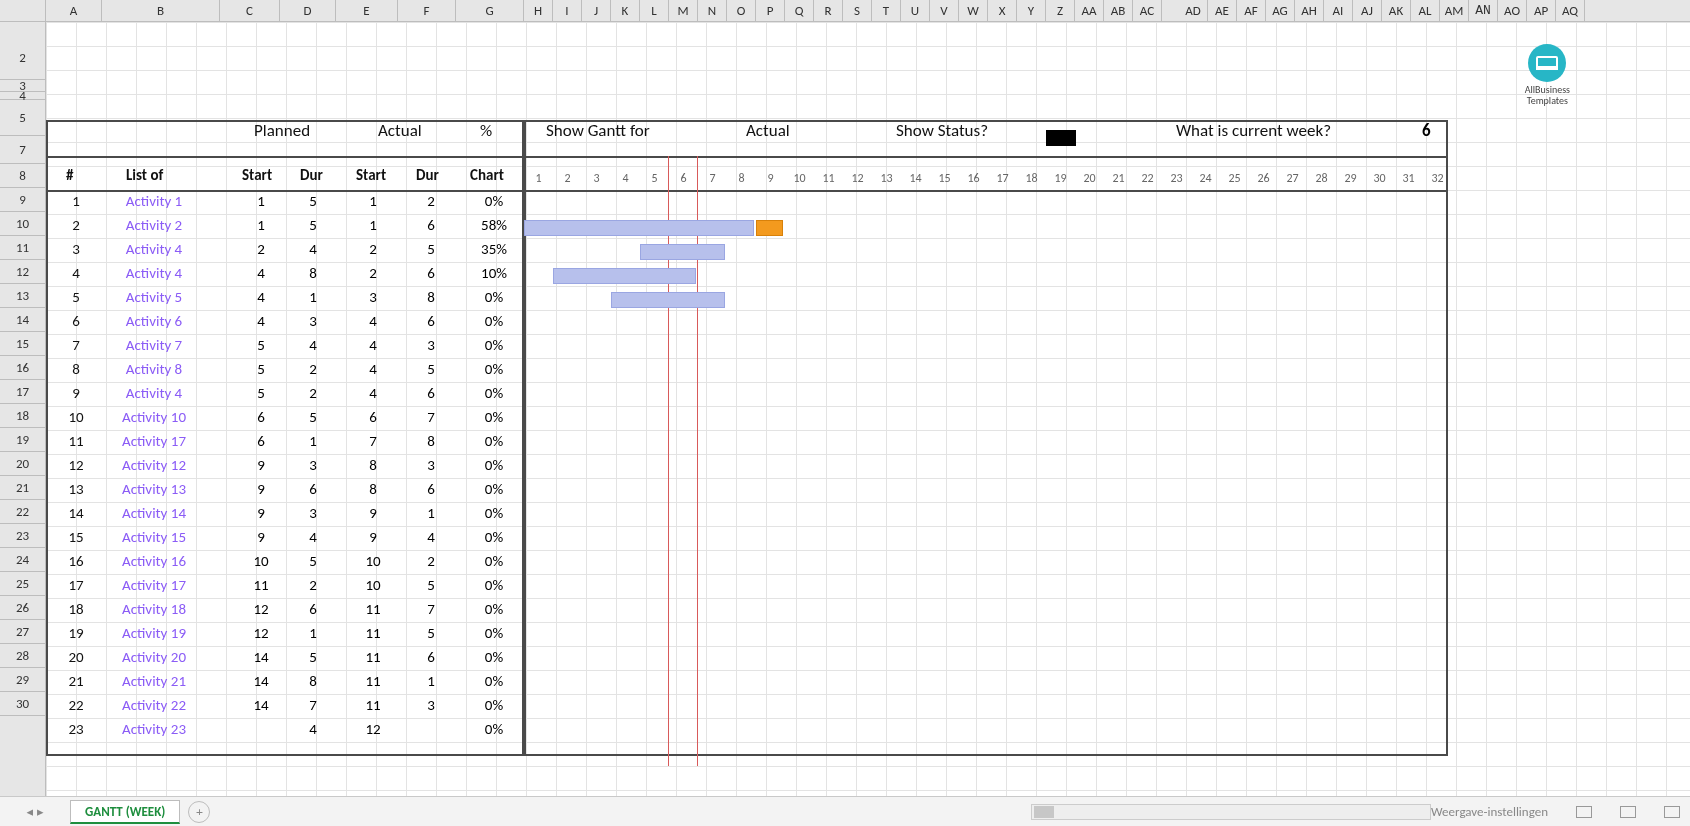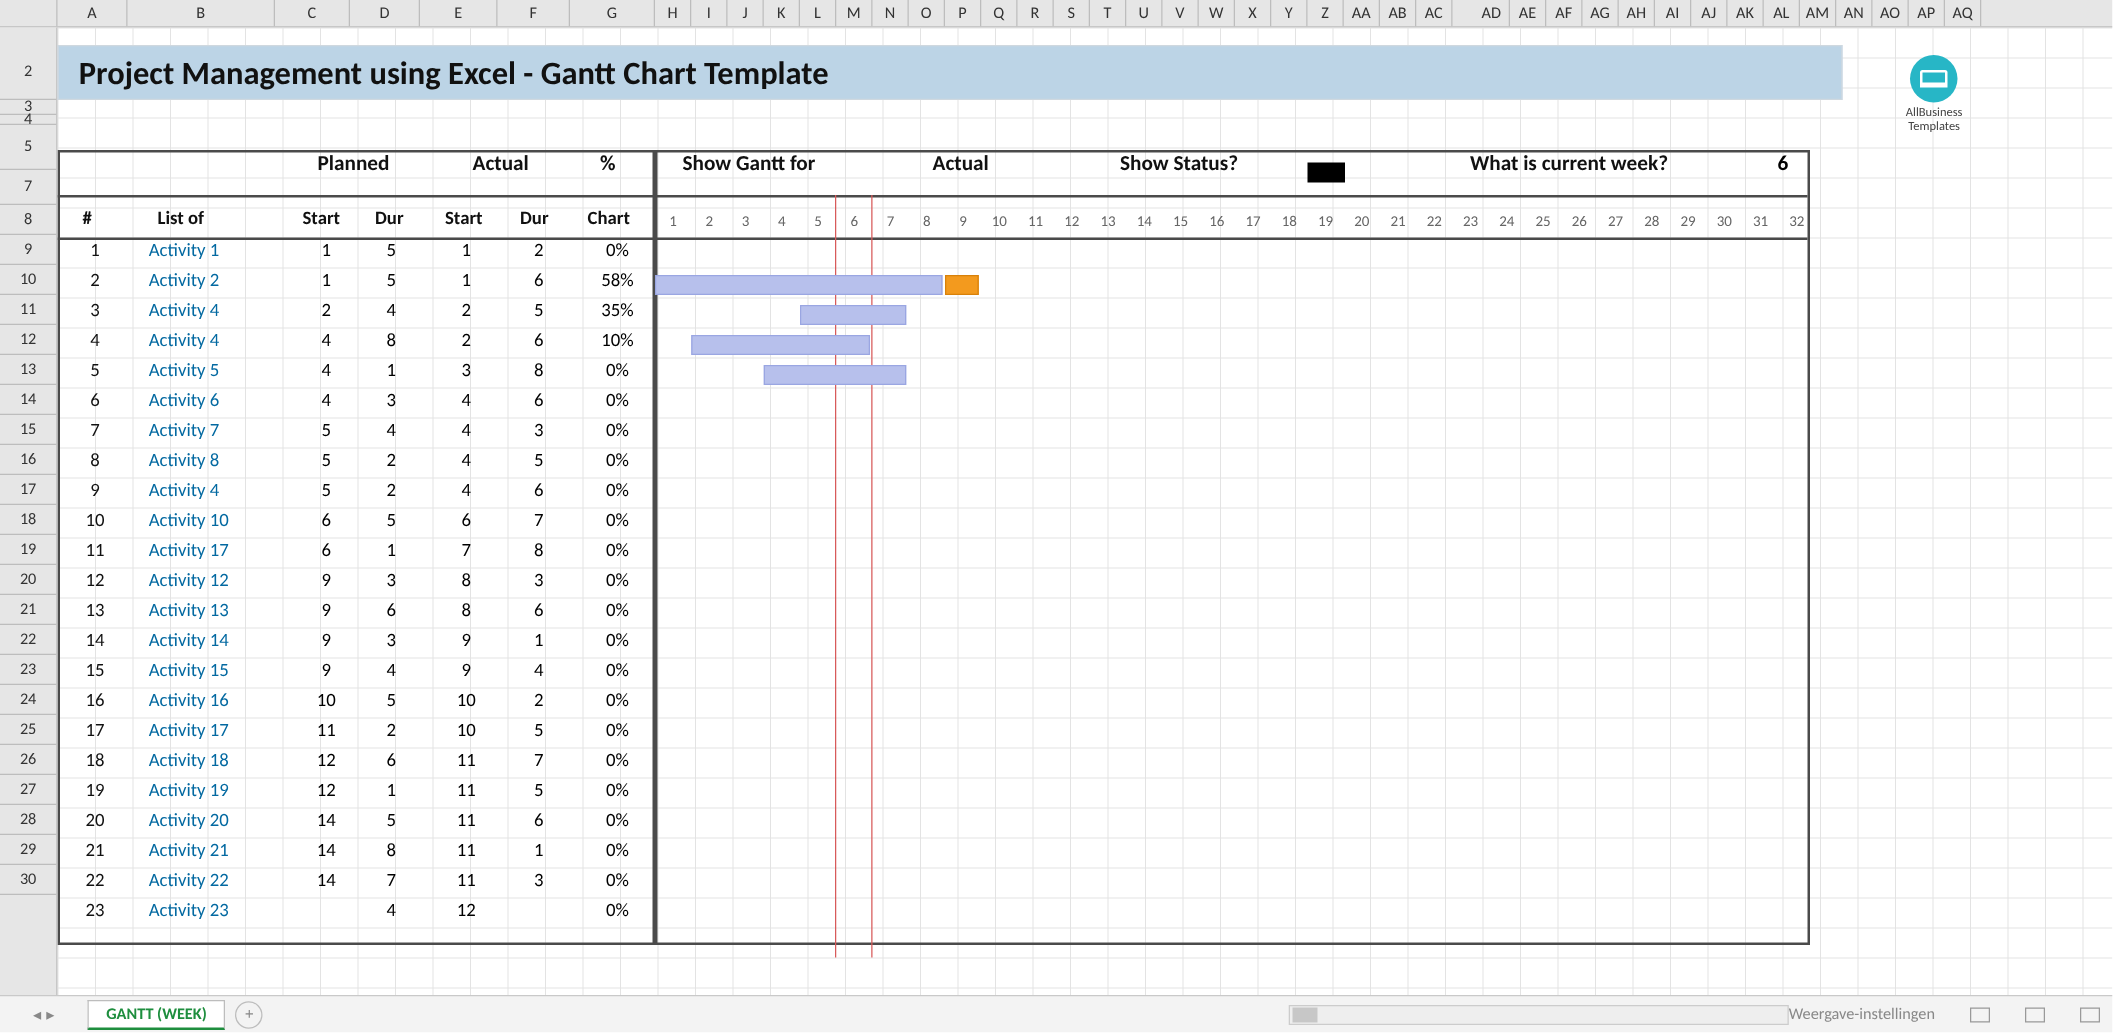--- a/index.html
+++ b/index.html
@@ -28,40 +28,40 @@
   .title-banner { position: absolute; left: 0; top: 14px; width: 1428px; height: 44px; background: #bcd4e6; display: flex; align-items: center; padding-left: 16px; font-size: 26px; font-weight: 700; color: #111; border: 1px solid #cfd8df; }
 
   
   .logo-wrap { position: absolute; right: 120px; top: 22px; display:flex; flex-direction:column; align-items:center; gap:2px; }
   .logo-circle { width: 38px; height: 38px; border-radius: 50%; background:#27b6c6; display:flex; align-items:center; justify-content:center; }
   .logo-circle .lap { width:22px; height:14px; border:2px solid #fff; border-bottom-width:4px; border-radius:2px 2px 0 0; position:relative; }
   .logo-text { font-size:10px; line-height:11px; color:#444; text-align:center; }
 
   
   .hdr5 { position: absolute; left: 0; top: 98px; height: 36px; width: 1400px; }
-  .hdr5 .lbl { position: absolute; font-weight: 700; font-size: 17px; color:#111; }
+  .hdr5 .lbl { position: absolute; font-weight: 400; font-size: 17px; color:#111; }
   .status-swatch { position:absolute; width:30px; height:16px; background:#000; }
   .cw-val { position:absolute; font-weight:700; font-size:17px; }
 
   
   .hdr-sep { position:absolute; left:0; top:134px; width:1400px; height:2px; background:#4a4a4a; }
 
   
   .hdr7 { position:absolute; left:0; top:144px; height:24px; width:1400px; font-weight:700; font-size:15px; color:#111; }
   .hdr7 span { position:absolute; }
   .hdr7-sep { position:absolute; left:0; top:168px; width:1400px; height:2px; background:#4a4a4a; }
 
   
   .wk { position:absolute; top:144px; height:24px; font-size:12px; color:#666; display:flex; align-items:center; justify-content:center; }
 
   
   .rows { position:absolute; left:0; top:170px; width:1400px; }
   .drow { position:relative; height:24px; font-size:15px; }
   .drow .c-num  { position:absolute; left:10px;  width:40px; text-align:center; color:#111; }
-  .drow .c-act  { position:absolute; left:73px;  width:120px; color:#0369a1; }
+  .drow .c-act  { position:absolute; left:48px;  width:120px; color:#8b5cf6;text-align:center; }
   .drow .c-ps   { position:absolute; left:190px; width:50px; text-align:center; }
   .drow .c-pd   { position:absolute; left:242px; width:50px; text-align:center; }
   .drow .c-as   { position:absolute; left:302px; width:50px; text-align:center; }
   .drow .c-ad   { position:absolute; left:360px; width:50px; text-align:center; }
   .drow .c-done { position:absolute; left:418px; width:60px; text-align:center; }
 
   
   .gantt-layer { position:absolute; left:0; top:170px; }
   .bar { position:absolute; height:16px; top:4px; background:#b7c0ec; border:1px solid #9aa6e2; }
   .bar.orange { background:#f39a1e; border-color:#d8810a; }
@@ -124,21 +124,21 @@
         <div class="ch" style="width: 29px; margin-left: 17px;">AD</div>
         <div class="ch" style="width: 29px;">AE</div>
         <div class="ch" style="width: 29px;">AF</div>
         <div class="ch" style="width: 29px;">AG</div>
         <div class="ch" style="width: 29px;">AH</div>
         <div class="ch" style="width: 29px;">AI</div>
         <div class="ch" style="width: 29px;">AJ</div>
         <div class="ch" style="width: 29px;">AK</div>
         <div class="ch" style="width: 29px;">AL</div>
         <div class="ch" style="width: 29px;">AM</div>
-        <div class="ch" style="width: 29px;">AN</div>
+        <div class="ch" style="width: 29px; font-family: Liberation Mono, monospace;">AN</div>
         <div class="ch" style="width: 29px;">AO</div>
         <div class="ch" style="width: 29px;">AP</div>
         <div class="ch" style="width: 29px;">AQ</div>
       </div>
   </div>
 
   <div class="row-headers" id="row-header-host">
       <div style="height: 14px;"></div>
       <div class="rh" style="height: 44px;">2</div>
       <div class="rh" style="height: 12px;">3</div>
@@ -166,23 +166,20 @@
       <div class="rh" style="height: 24px;">26</div>
       <div class="rh" style="height: 24px;">27</div>
       <div class="rh" style="height: 24px;">28</div>
       <div class="rh" style="height: 24px;">29</div>
       <div class="rh" style="height: 24px;">30</div>
     </div>
 
   <div class="sheet">
     <div class="grid-bg"></div>
 
-    <div class="title-banner">
-      <span>Project Management using Excel - Gantt Chart Template</span>
-    </div>
 
     <div class="logo-wrap">
       <div class="logo-circle">
           <div class="lap"></div>
         </div>
       <div class="logo-text"><span>AllBusiness</span><br><span>Templates</span></div>
     </div>
 
     <div class="hdr5">
       <span class="lbl" style="left:208px;">Planned</span>

